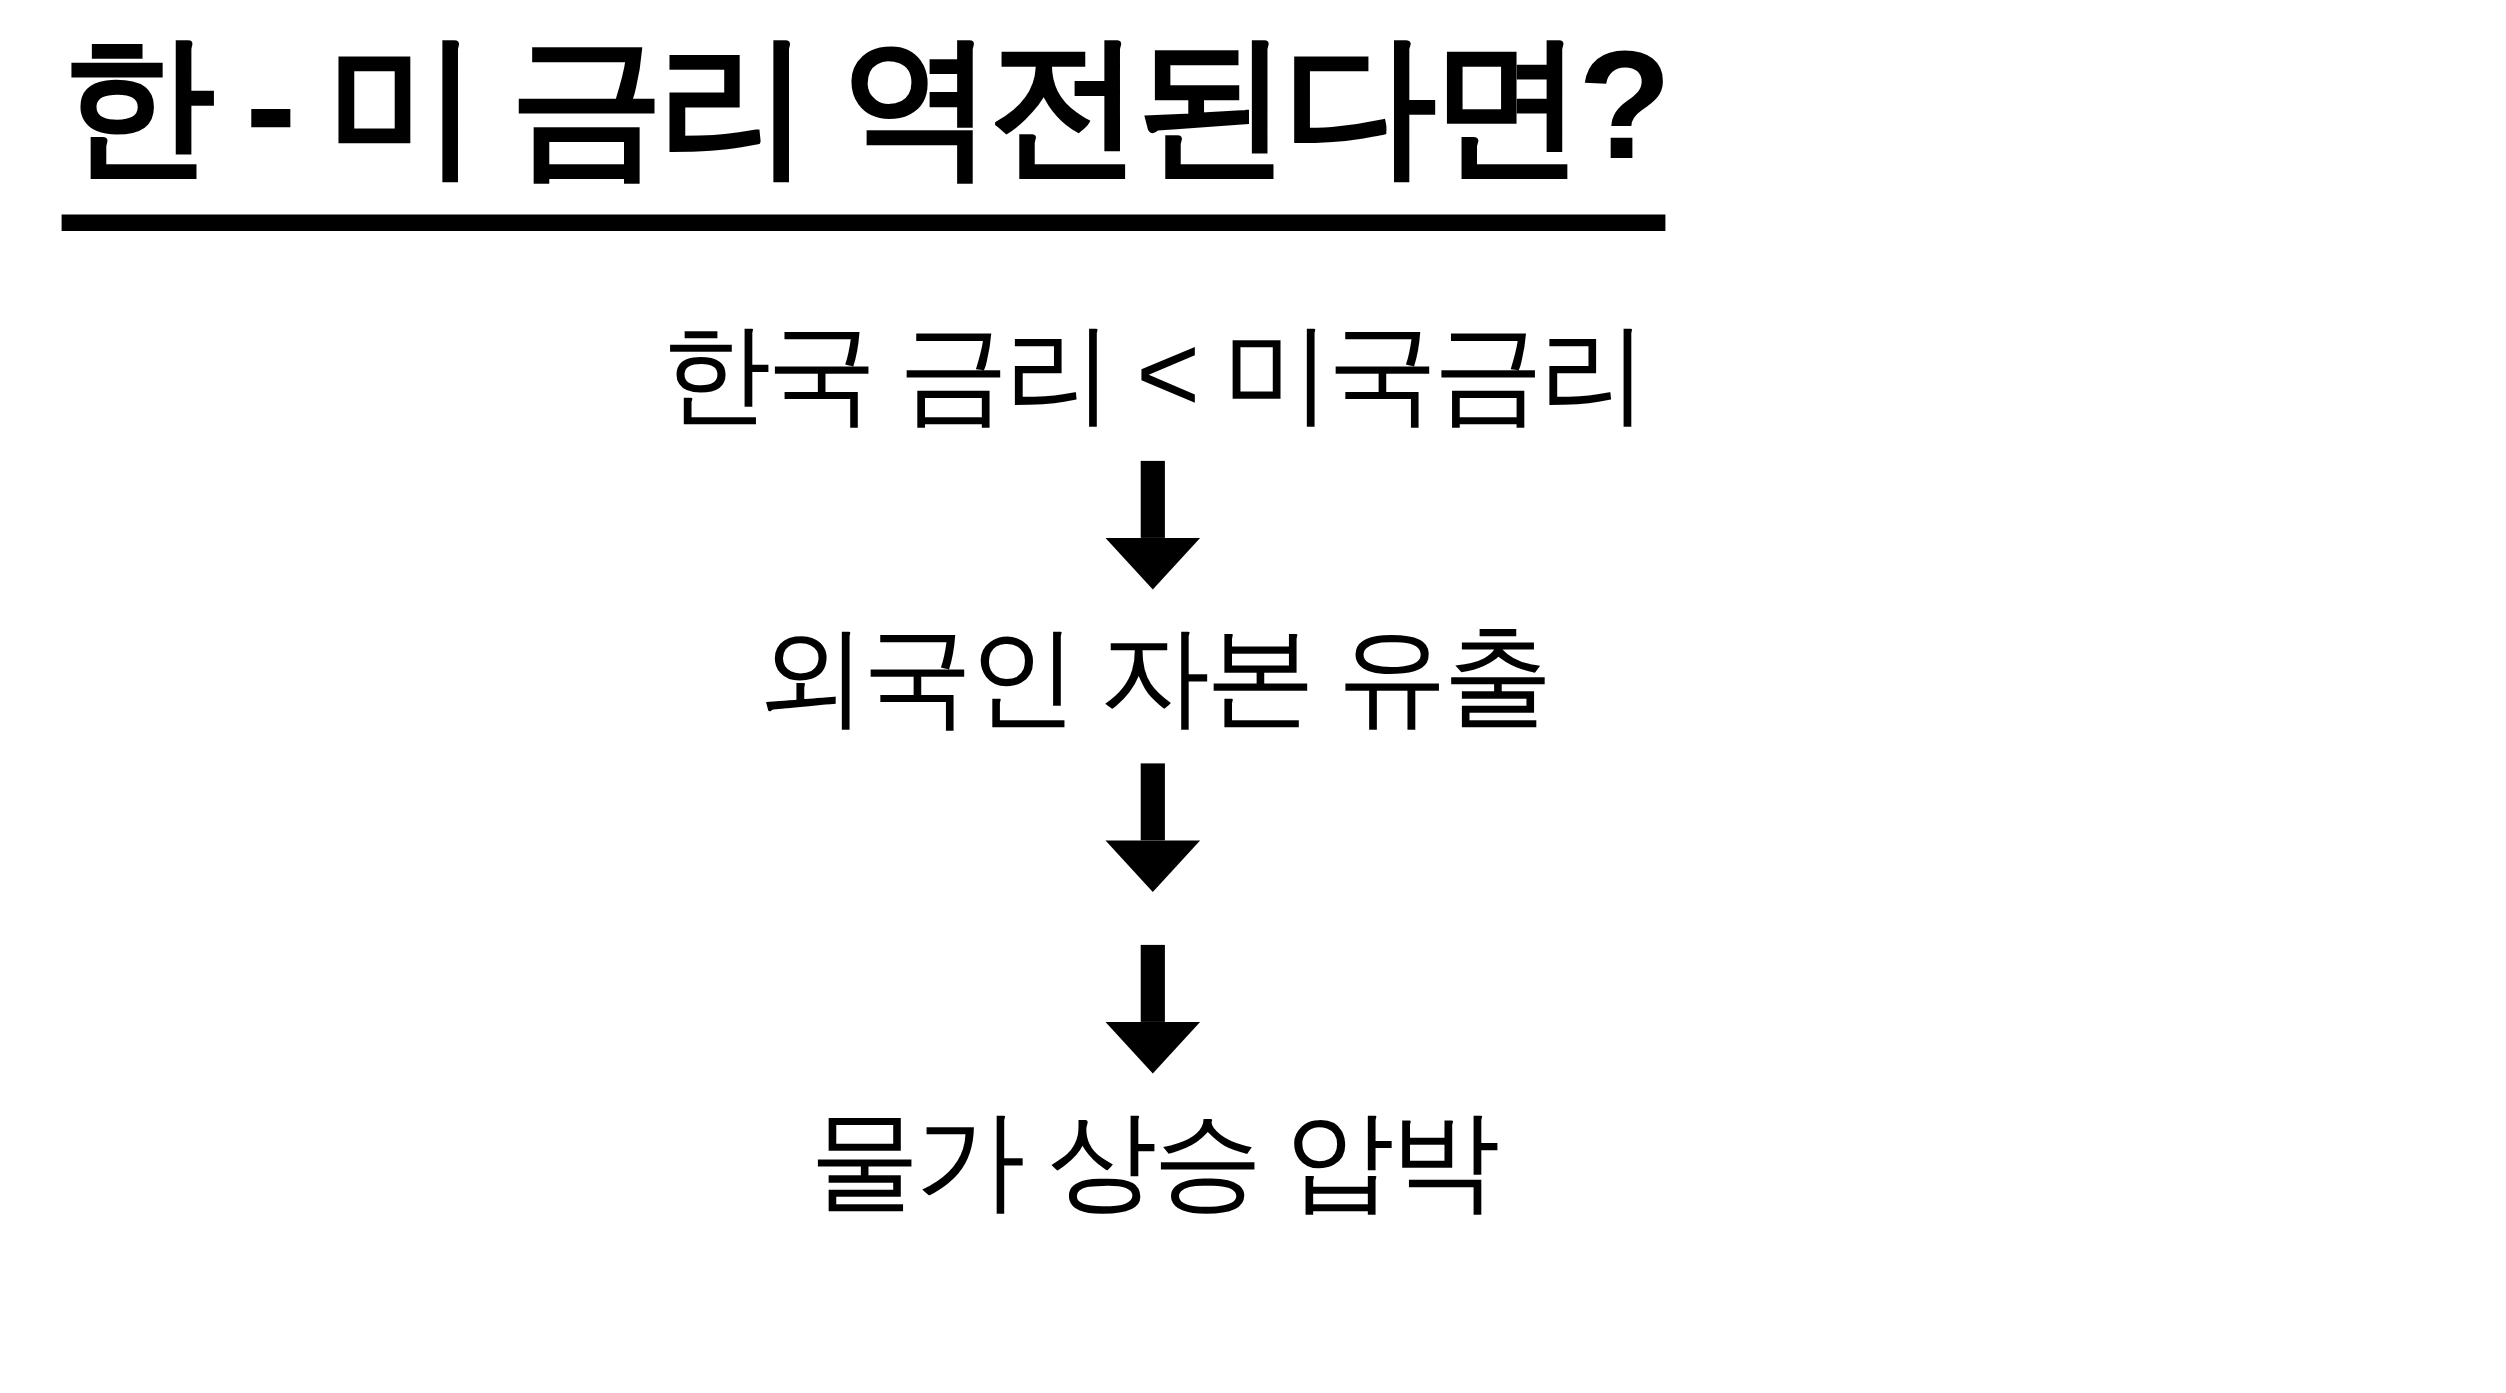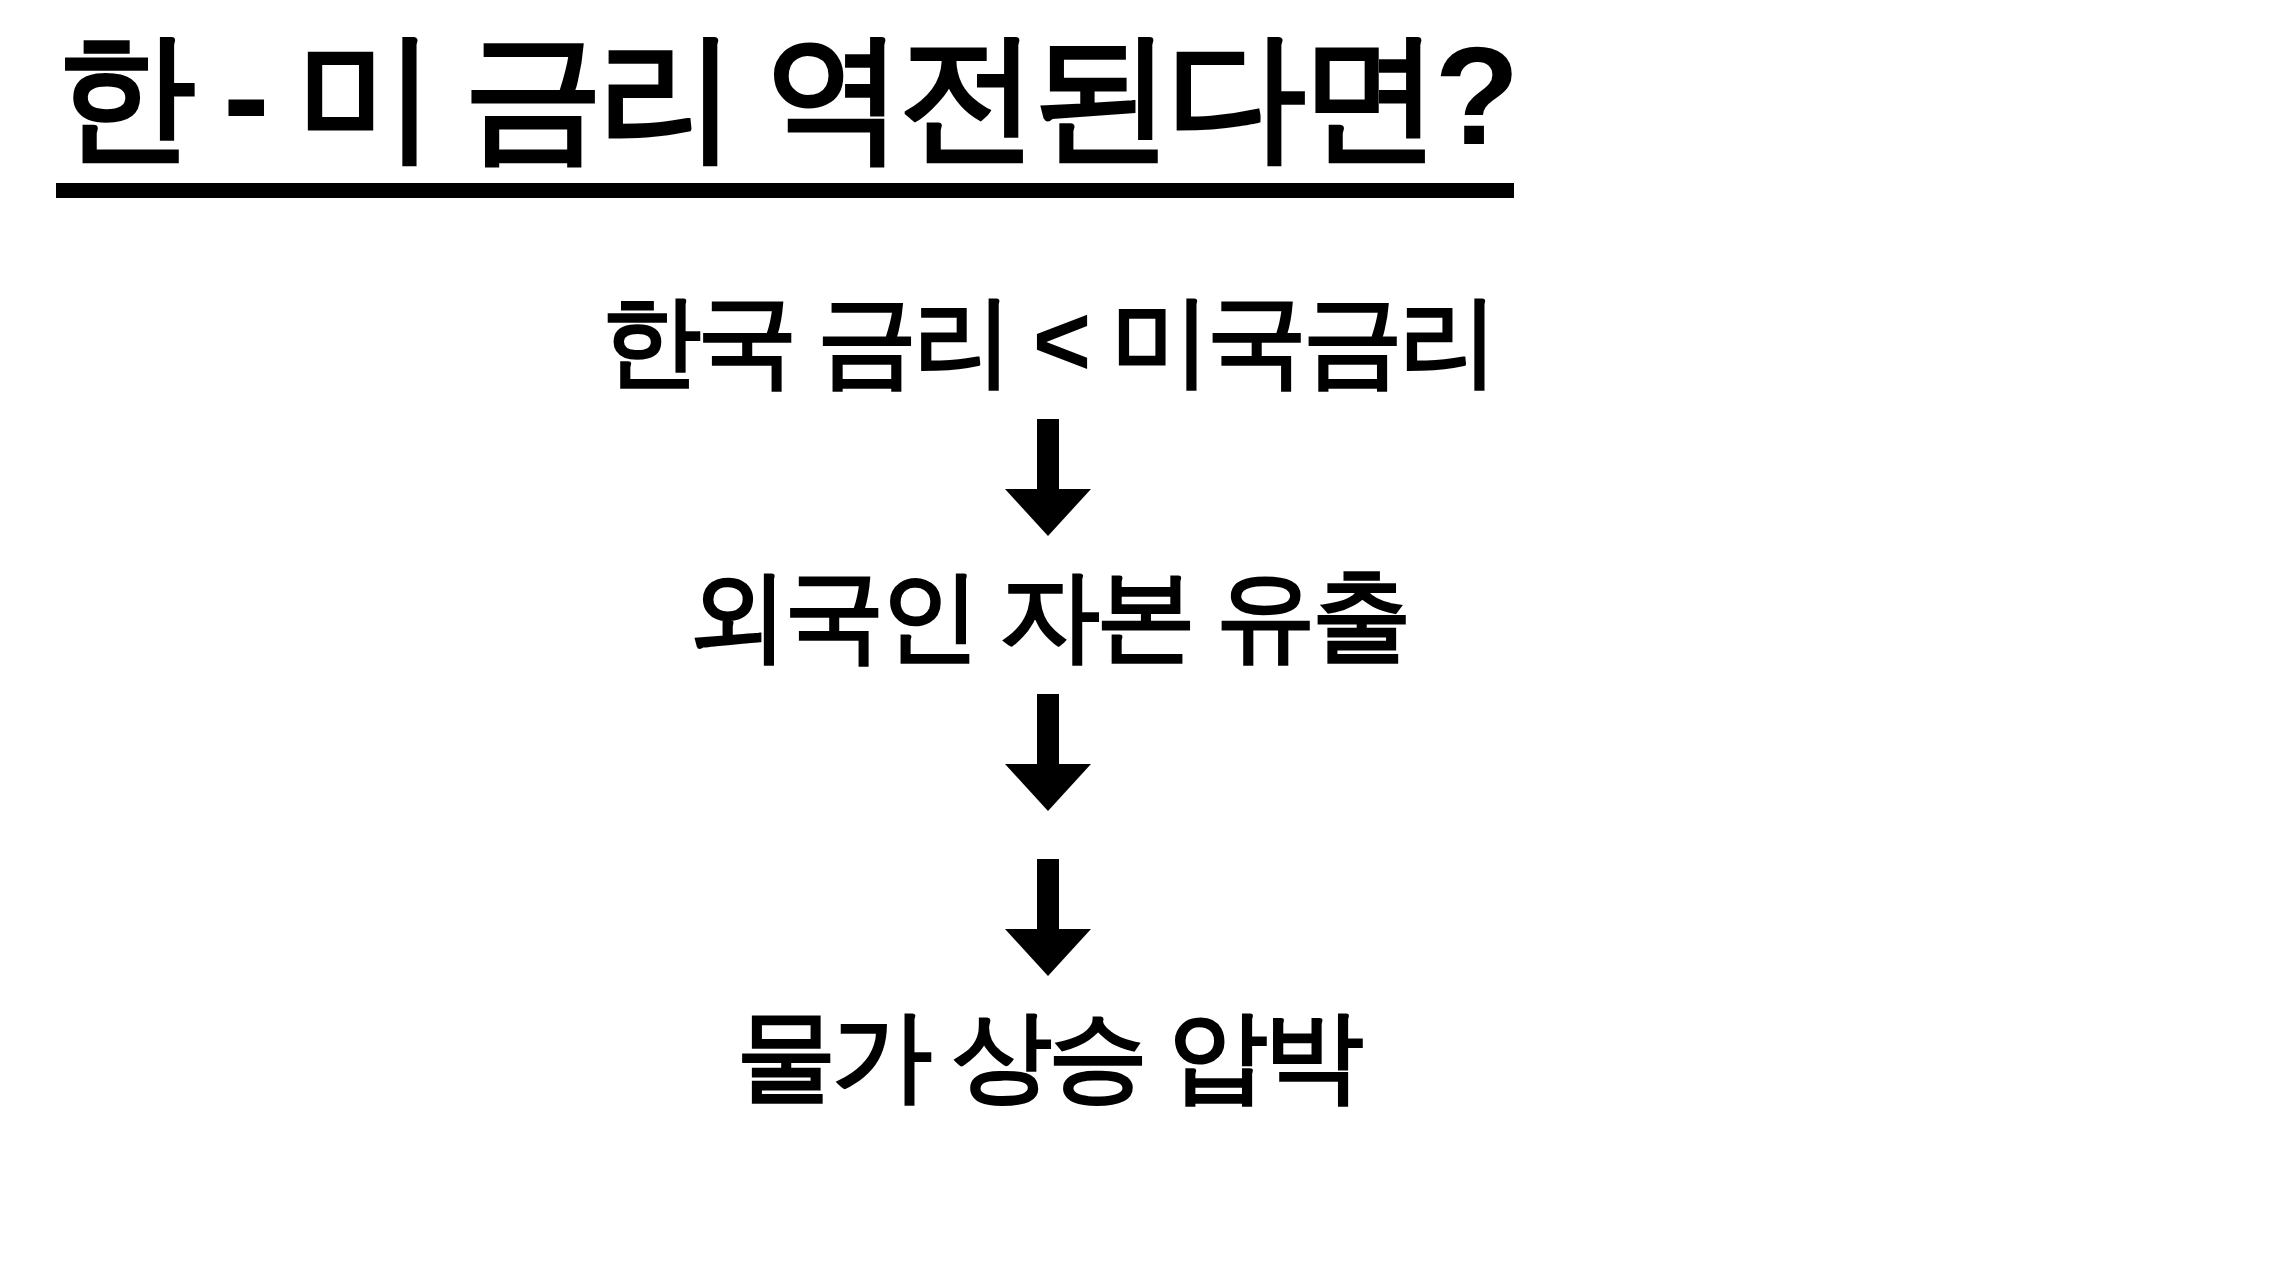--- a/index.html
+++ b/index.html
@@ -25,37 +25,37 @@
     left: 56px;
     top: 8px;
   }
   .page-title {
     display: inline-block;
     font-size: 140px;
     font-weight: 800;
     letter-spacing: -6px;
     line-height: 1.25;
     color: #000000;
-    padding-bottom: 0;
+    padding-bottom: 12px;
     border-bottom: 15px solid #000000;
     white-space: nowrap;
   }
   
   .flow {
     position: absolute;
     left: 0;
     top: 285px;
     width: 2096px;
     display: flex;
     flex-direction: column;
     align-items: center;
   }
   .flow-step {
     font-size: 100px;
-    font-weight: 700;
+    font-weight: 400;
     letter-spacing: -4px;
     line-height: 110px;
     color: #000000;
     white-space: nowrap;
     text-align: right;
   }
   
   .down-arrow {
     display: flex;
     flex-direction: column;

